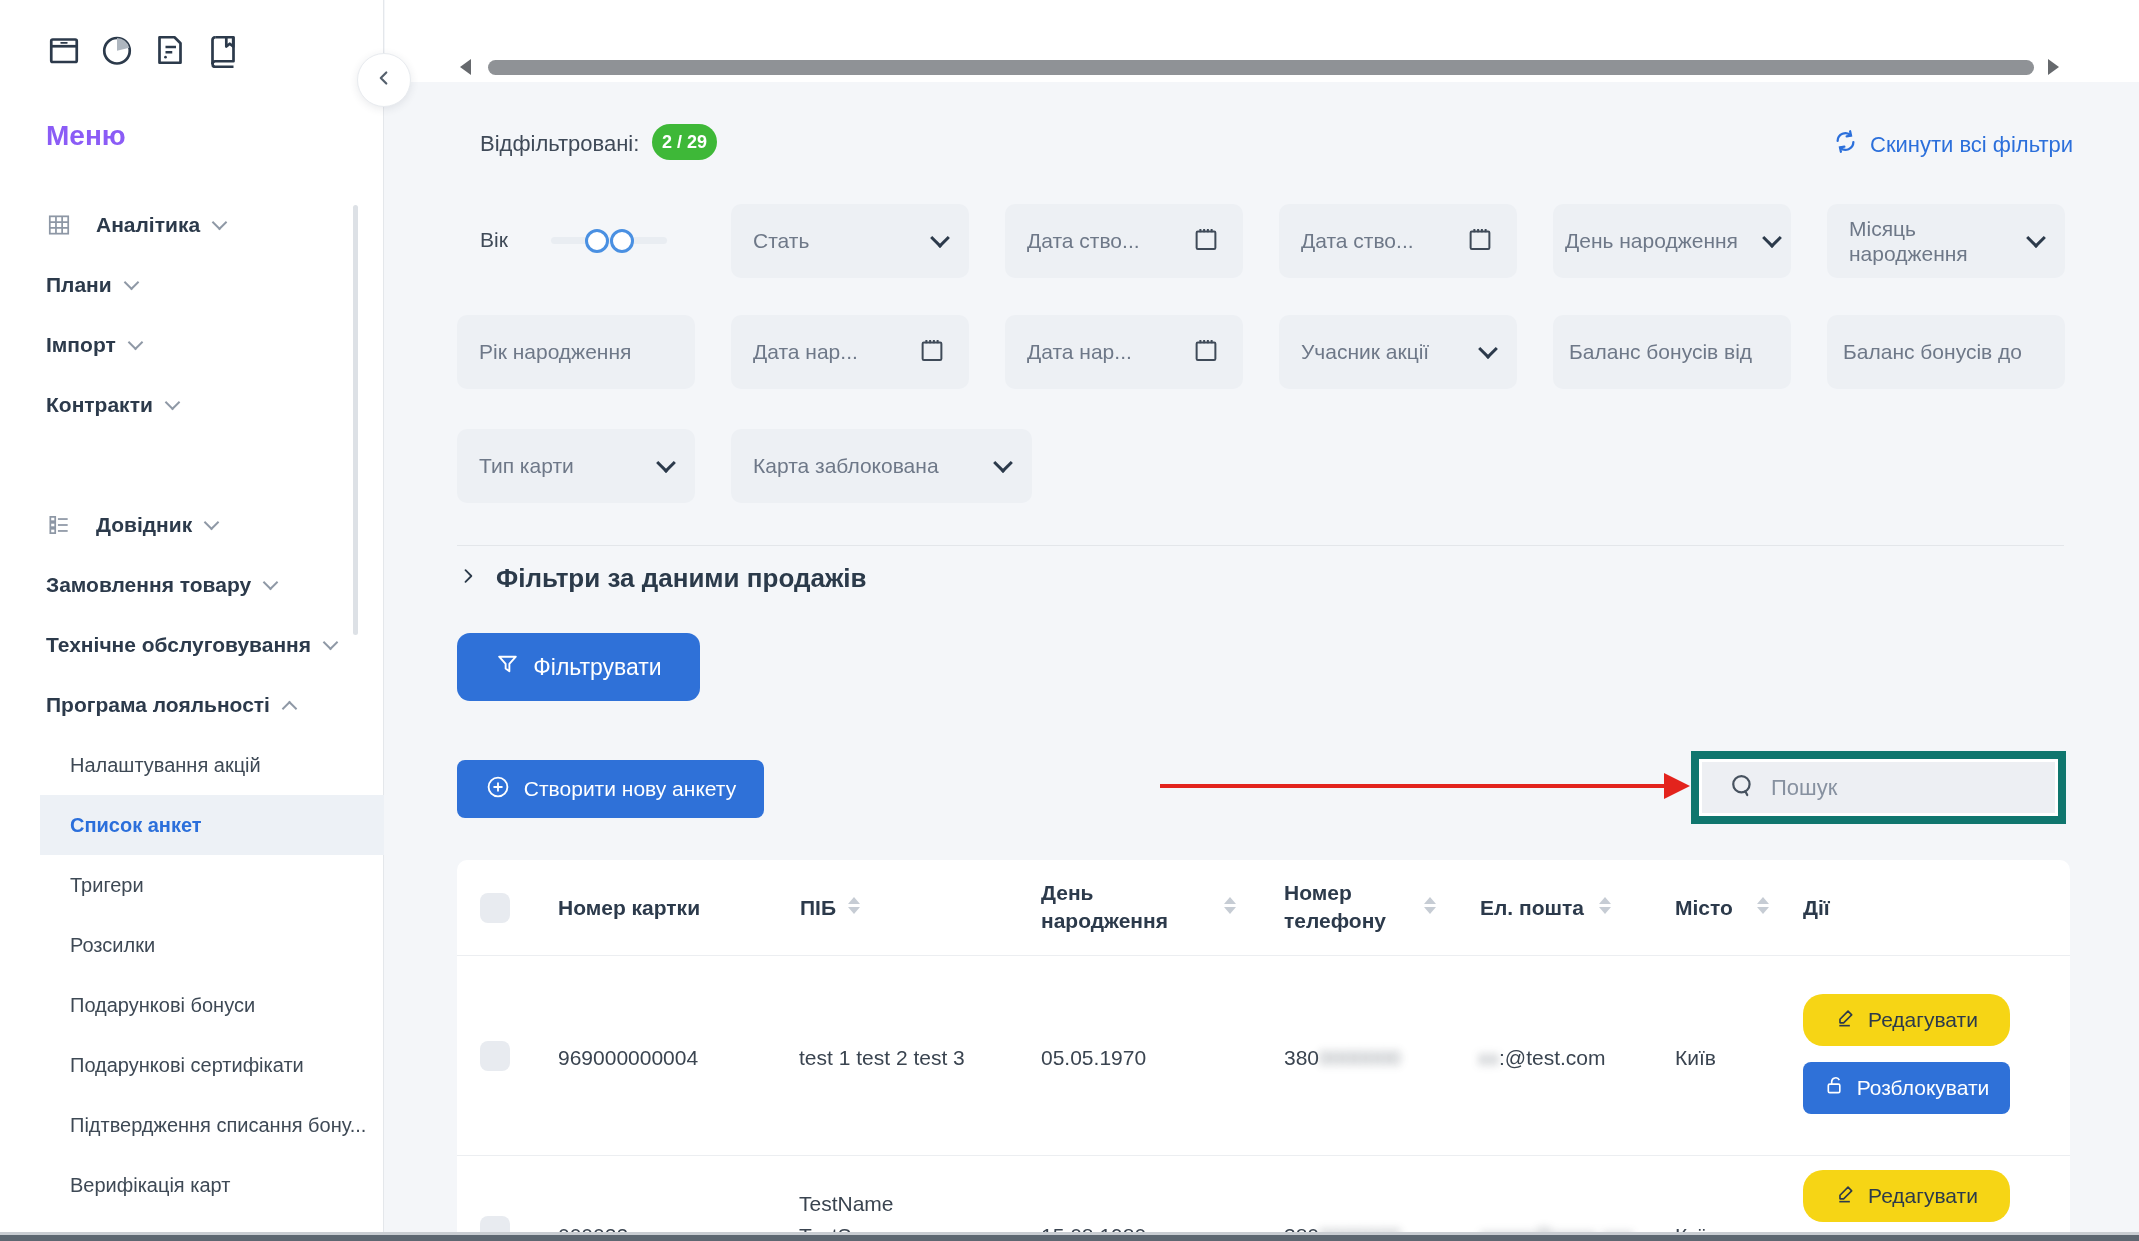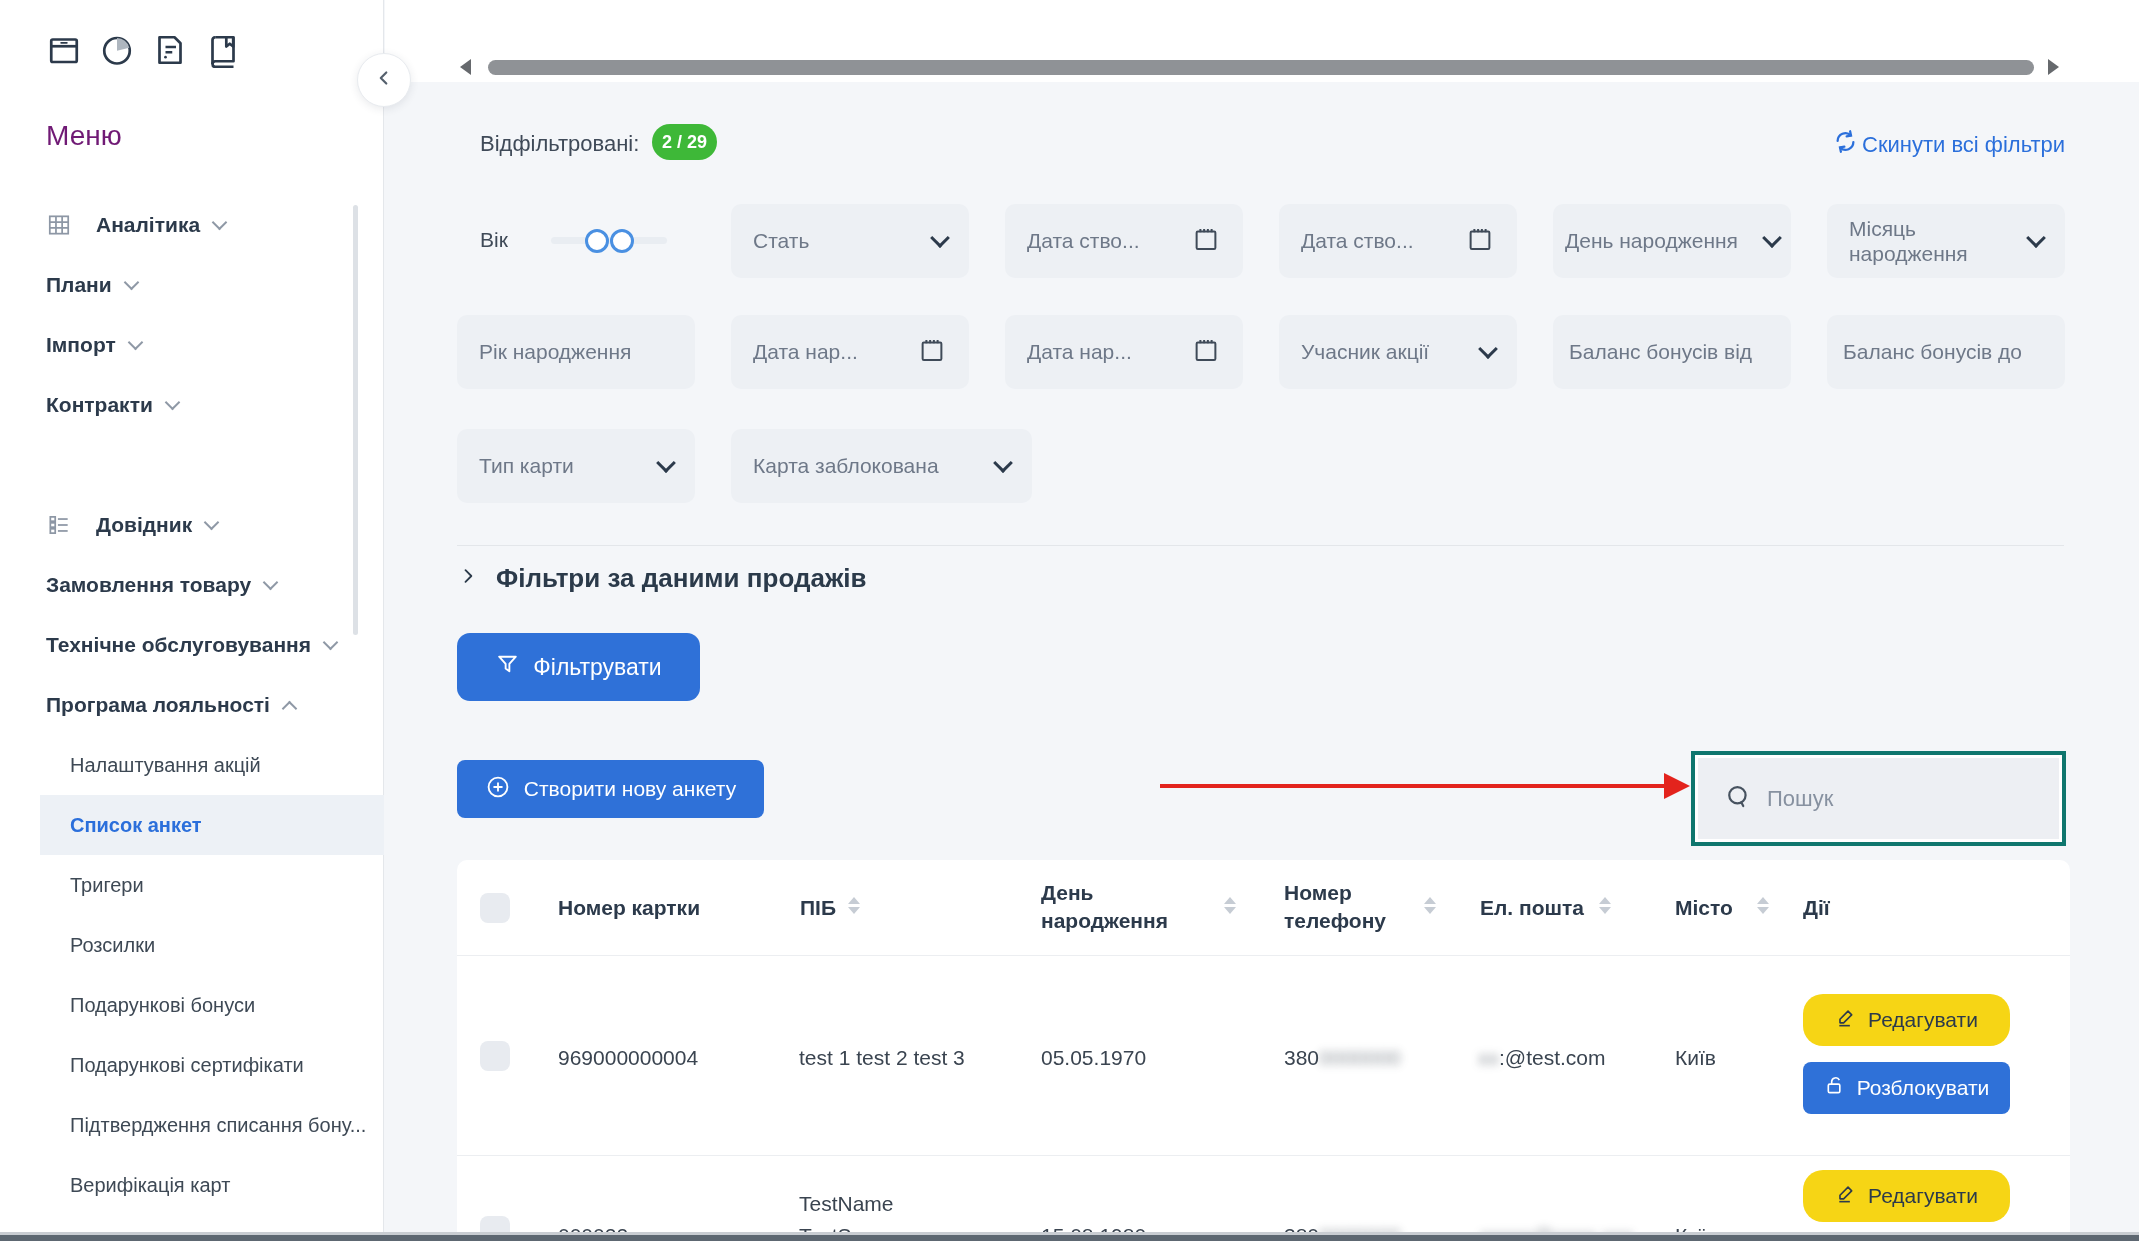--- a/index.html
+++ b/index.html
@@ -1,20 +1,20 @@
 <!DOCTYPE html>
 <html><head>
 <meta charset="utf-8">
 <style>
   html,body{margin:0;padding:0;background:#fff;font-family:"Liberation Sans",sans-serif;}
   #stage{position:relative;width:2139px;height:1241px;overflow:hidden;background:#f4f6f9;}
 
   
   .sidebar{position:absolute;left:0;top:0;width:384px;height:1241px;background:#fff;border-right:1px solid #e4e7eb;box-sizing:border-box;}
-  .side-title{position:absolute;left:46px;top:120px;font-size:28px;font-weight:400;color:#701a75;}
+  .side-title{position:absolute;left:46px;top:120px;font-size:28px;font-weight:700;color:#8b5cf6;}
   .topicons{position:absolute;left:46px;top:32px;display:flex;gap:17px;}
   .topicons span{display:inline-flex;}
   .mi{position:absolute;left:46px;height:60px;display:flex;align-items:center;font-size:21px;font-weight:700;color:#2c3a4b;cursor:pointer;white-space:nowrap;}
   .mi .ic{display:inline-flex;margin-right:24px;}
   .mchev{width:9px;height:9px;border-right:2.2px solid #8f99a6;border-bottom:2.2px solid #8f99a6;transform:rotate(45deg);margin-left:14px;margin-top:-5px;flex:none;}
   .mchev.up{transform:rotate(-135deg);margin-top:6px;}
   .msub{position:absolute;left:70px;height:60px;display:flex;align-items:center;font-size:20px;font-weight:400;color:#3e4955;cursor:pointer;white-space:nowrap;}
   .msub.active{color:#2b6fdb;font-weight:700;}
   .active-bg{position:absolute;left:40px;top:795px;width:344px;height:60px;background:#edf1f6;}
   .side-scroll{position:absolute;left:353px;top:205px;width:5px;height:430px;background:#dde1e6;border-radius:3px;}
@@ -22,21 +22,21 @@
 
   
   .top-white{position:absolute;left:385px;top:0;width:1754px;height:82px;background:#fff;}
   .hthumb{position:absolute;left:488px;top:60px;width:1546px;height:15px;background:#8f9296;border-radius:8px;}
   .tri-l{position:absolute;left:460px;top:59px;width:0;height:0;border-top:8px solid transparent;border-bottom:8px solid transparent;border-right:11px solid #66696d;}
   .tri-r{position:absolute;left:2048px;top:59px;width:0;height:0;border-top:8px solid transparent;border-bottom:8px solid transparent;border-left:11px solid #66696d;}
 
   
   .filtered-lbl{position:absolute;left:480px;top:131px;font-size:22px;color:#3f4a58;}
   .badge{position:absolute;left:652px;top:124px;min-width:64px;height:36px;border-radius:18px;background:#3eb838;color:#fff;font-size:18px;font-weight:700;display:flex;align-items:center;justify-content:center;padding:0 10px;box-sizing:border-box;}
-  .reset{position:absolute;left:1832px;top:128px;display:flex;align-items:center;gap:3px;color:#2b6fdb;font-size:22px;cursor:pointer;}
+  .reset{position:absolute;left:1832px;top:128px;display:flex;align-items:center;gap:11px;color:#2b6fdb;font-size:22px;cursor:pointer;}
 
   
   .fbox{position:absolute;width:238px;height:74px;background:#edf0f4;border-radius:10px;display:flex;align-items:center;justify-content:space-between;padding:0 22px;box-sizing:border-box;color:#6e7888;font-size:21px;cursor:pointer;}
   .fbox .lbl{line-height:1.2;}
   .nowrap{white-space:nowrap;}
   .selchev{width:11px;height:11px;border-right:3px solid #2c3a4b;border-bottom:3px solid #2c3a4b;transform:rotate(45deg);margin-top:-7px;flex:none;margin-left:6px;}
   .age-lbl{position:absolute;left:480px;top:228px;font-size:21px;color:#3f4a58;}
   .sl-track{position:absolute;left:551px;top:237px;width:116px;height:7px;background:#e9edf2;border-radius:4px;}
   .sl-handle{position:absolute;width:24px;height:24px;border-radius:50%;background:#fff;border:3px solid #4a90e2;box-sizing:border-box;cursor:pointer;}
 
@@ -44,21 +44,21 @@
   .toggle-row{position:absolute;left:458px;top:556px;display:flex;align-items:center;gap:18px;cursor:pointer;height:44px;}
   .toggle-row .txt{font-size:26px;font-weight:600;color:#2b3a4a;}
 
   .btn-blue{background:#2f71d8;color:#fff;border-radius:8px;display:flex;align-items:center;justify-content:center;gap:13px;font-size:22px;font-weight:500;cursor:pointer;}
   .btn-filter{position:absolute;left:457px;top:633px;width:243px;height:68px;font-size:23px;border-radius:13px;}
   .btn-create{position:absolute;left:457px;top:760px;width:307px;height:58px;font-size:21px;}
 
   
   .red-line{position:absolute;left:1160px;top:784px;width:516px;height:4px;background:#e3231d;}
   .red-head{position:absolute;left:1664px;top:773px;width:0;height:0;border-top:13px solid transparent;border-bottom:13px solid transparent;border-left:26px solid #e3231d;}
-  .search-outer{position:absolute;left:1691px;top:751px;width:375px;height:95px;border:4px solid #0f766e;box-sizing:border-box;background:#fff;padding:3px;}
+  .search-outer{position:absolute;left:1691px;top:751px;width:375px;height:73px;border:8px solid #0f766e;box-sizing:border-box;background:#fff;padding:3px;}
   .search-inner{width:100%;height:100%;background:#edeff3;display:flex;align-items:center;padding-left:26px;gap:13px;box-sizing:border-box;}
   .search-inner input{border:none;outline:none;background:transparent;font-size:22px;color:#47525f;font-family:"Liberation Sans",sans-serif;width:250px;}
   .search-inner input::placeholder{color:#8791a0;}
 
   
   .card{position:absolute;left:457px;top:860px;width:1613px;height:381px;background:#fff;border-radius:10px 10px 0 0;}
   .hline{position:absolute;left:457px;width:1613px;height:1px;background:#eceef1;}
   .cbx{position:absolute;width:30px;height:30px;border-radius:8px;background:#e8ebf0;cursor:pointer;}
   .th{position:absolute;font-size:21px;font-weight:700;color:#2c3a4b;line-height:28px;}
   .td{position:absolute;font-size:21px;color:#3a4450;line-height:27px;}

